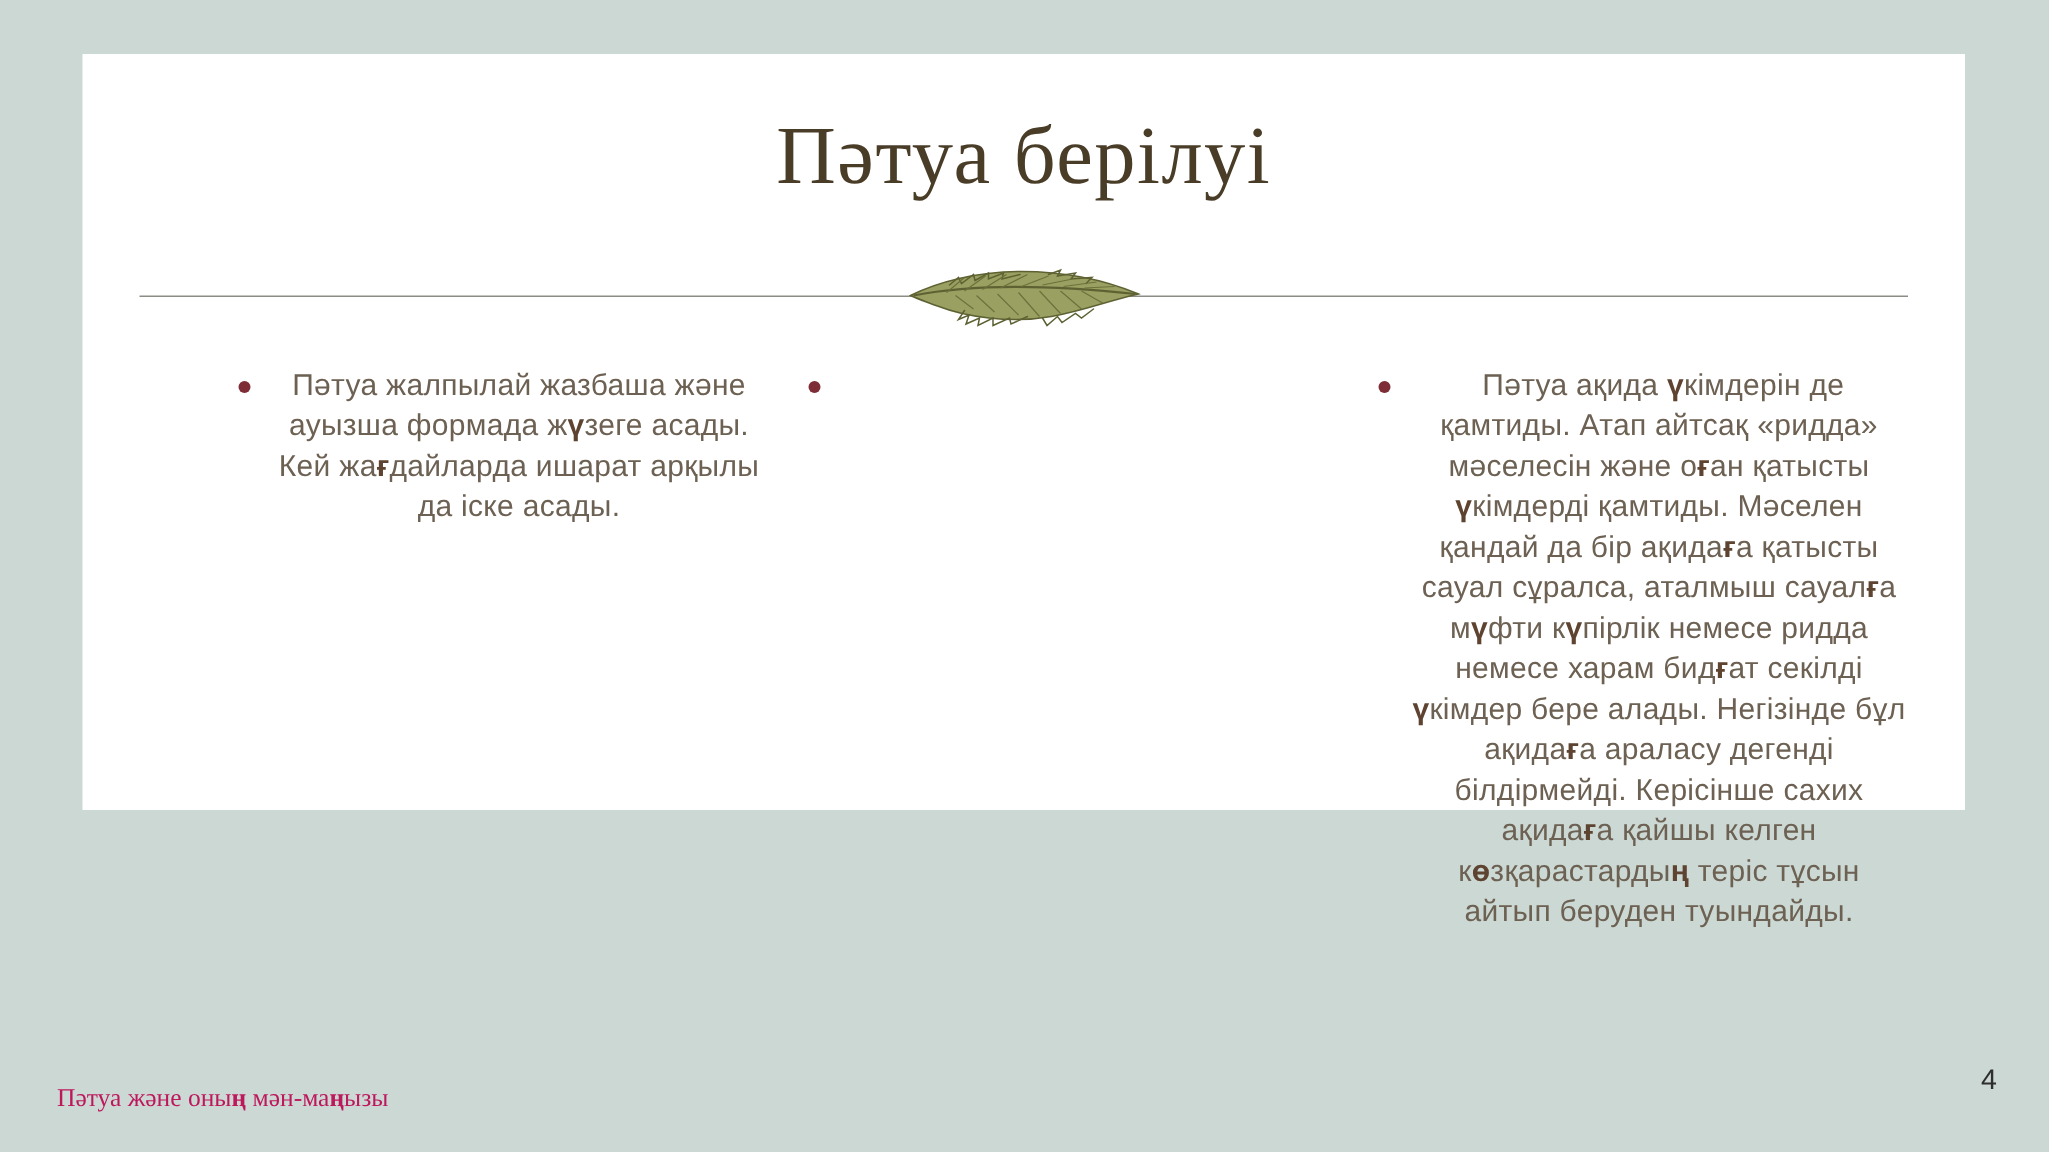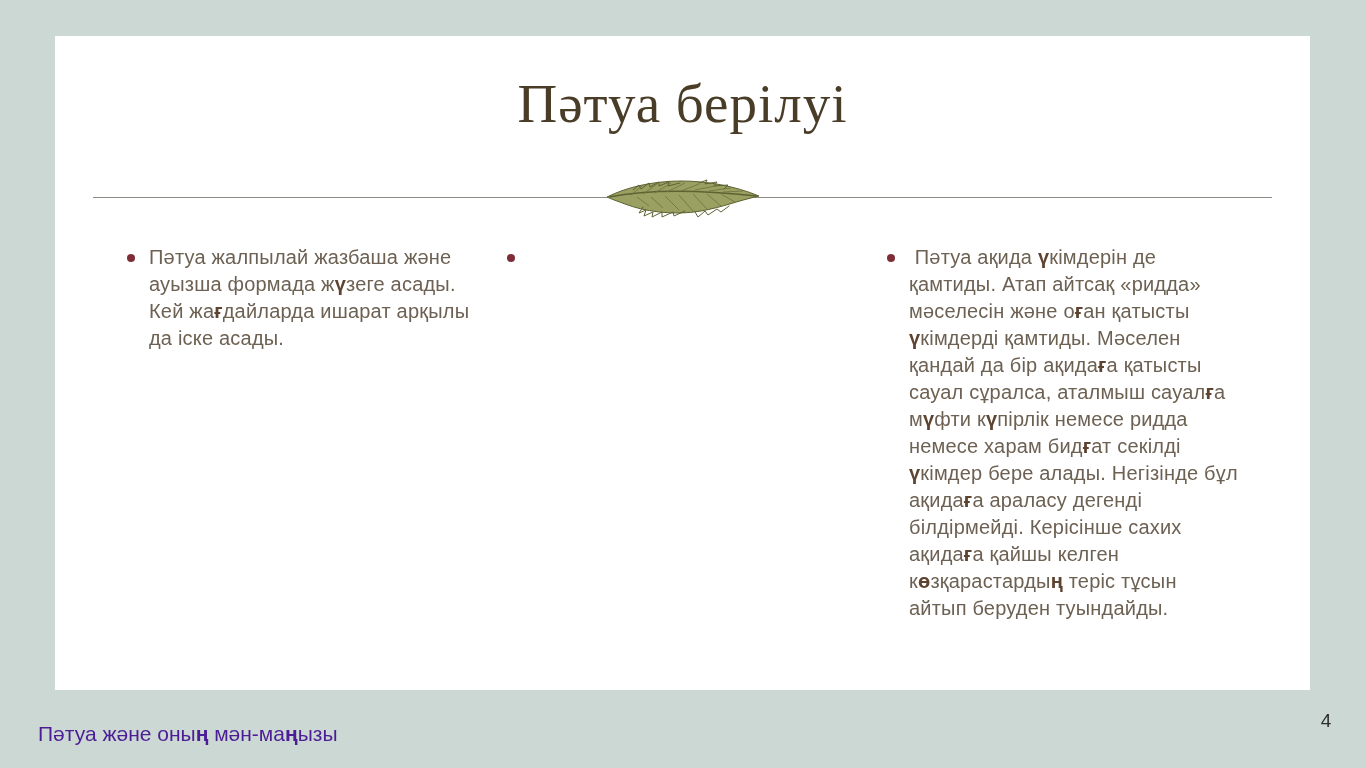--- a/index.html
+++ b/index.html
@@ -6,21 +6,21 @@
   html, body {
     width: 1366px; height: 768px;
     font-family: "Liberation Sans", sans-serif;
     overflow: hidden;
   }
   body { background: #cbd8d3; position: relative; }
 
   .slide {
     position: absolute;
     left: 55px; top: 36px;
-    width: 1255px; height: 654px;
+    width: 1255px; height: 504px;
     background: #ffffff;
   }
 
   .slide-title {
     position: absolute;
     top: 36px; left: 0;
     width: 100%;
     text-align: center;
     font-family: "Liberation Serif", "DejaVu Serif", serif;
     font-size: 55px;
@@ -37,24 +37,25 @@
   }
 
   .feather-wrap {
     position: absolute;
     top: 138px; left: 548px;
     width: 160px; height: 46px;
   }
 
   .columns {
     position: absolute;
-    top: 208px; left: 72px;
+    top: 208px; left: 104px;
     width: 1112px;
     display: flex;
     gap: 28px;
+    text-align: center;
   }
   .column { flex: 1; display: flex; align-items: flex-start; }
 
   .bullet-dot {
     width: 8px; height: 8px;
     border-radius: 50%;
     background: #7e2d36;
     margin-top: 10px;
     margin-right: 14px;
     flex: none;
@@ -66,22 +67,23 @@
     letter-spacing: 0.2px;
     white-space: pre-wrap;
   }
 
   .kz { font-weight: bold; }
   .bullet-text .kz { color: #5d4330; }
 
   .footer-text {
     position: absolute;
     left: 38px; top: 722px;
-    font-size: 21px;
-    color: #4c1d95;
+    font-size: 17px;
+    color: #be185d;
+    font-family: Liberation Serif, serif;
   }
   .page-number {
     position: absolute;
     left: 1306px; top: 710px;
     width: 40px;
     text-align: center;
     font-size: 19px;
     color: #2f2f2f;
   }
 </style>

